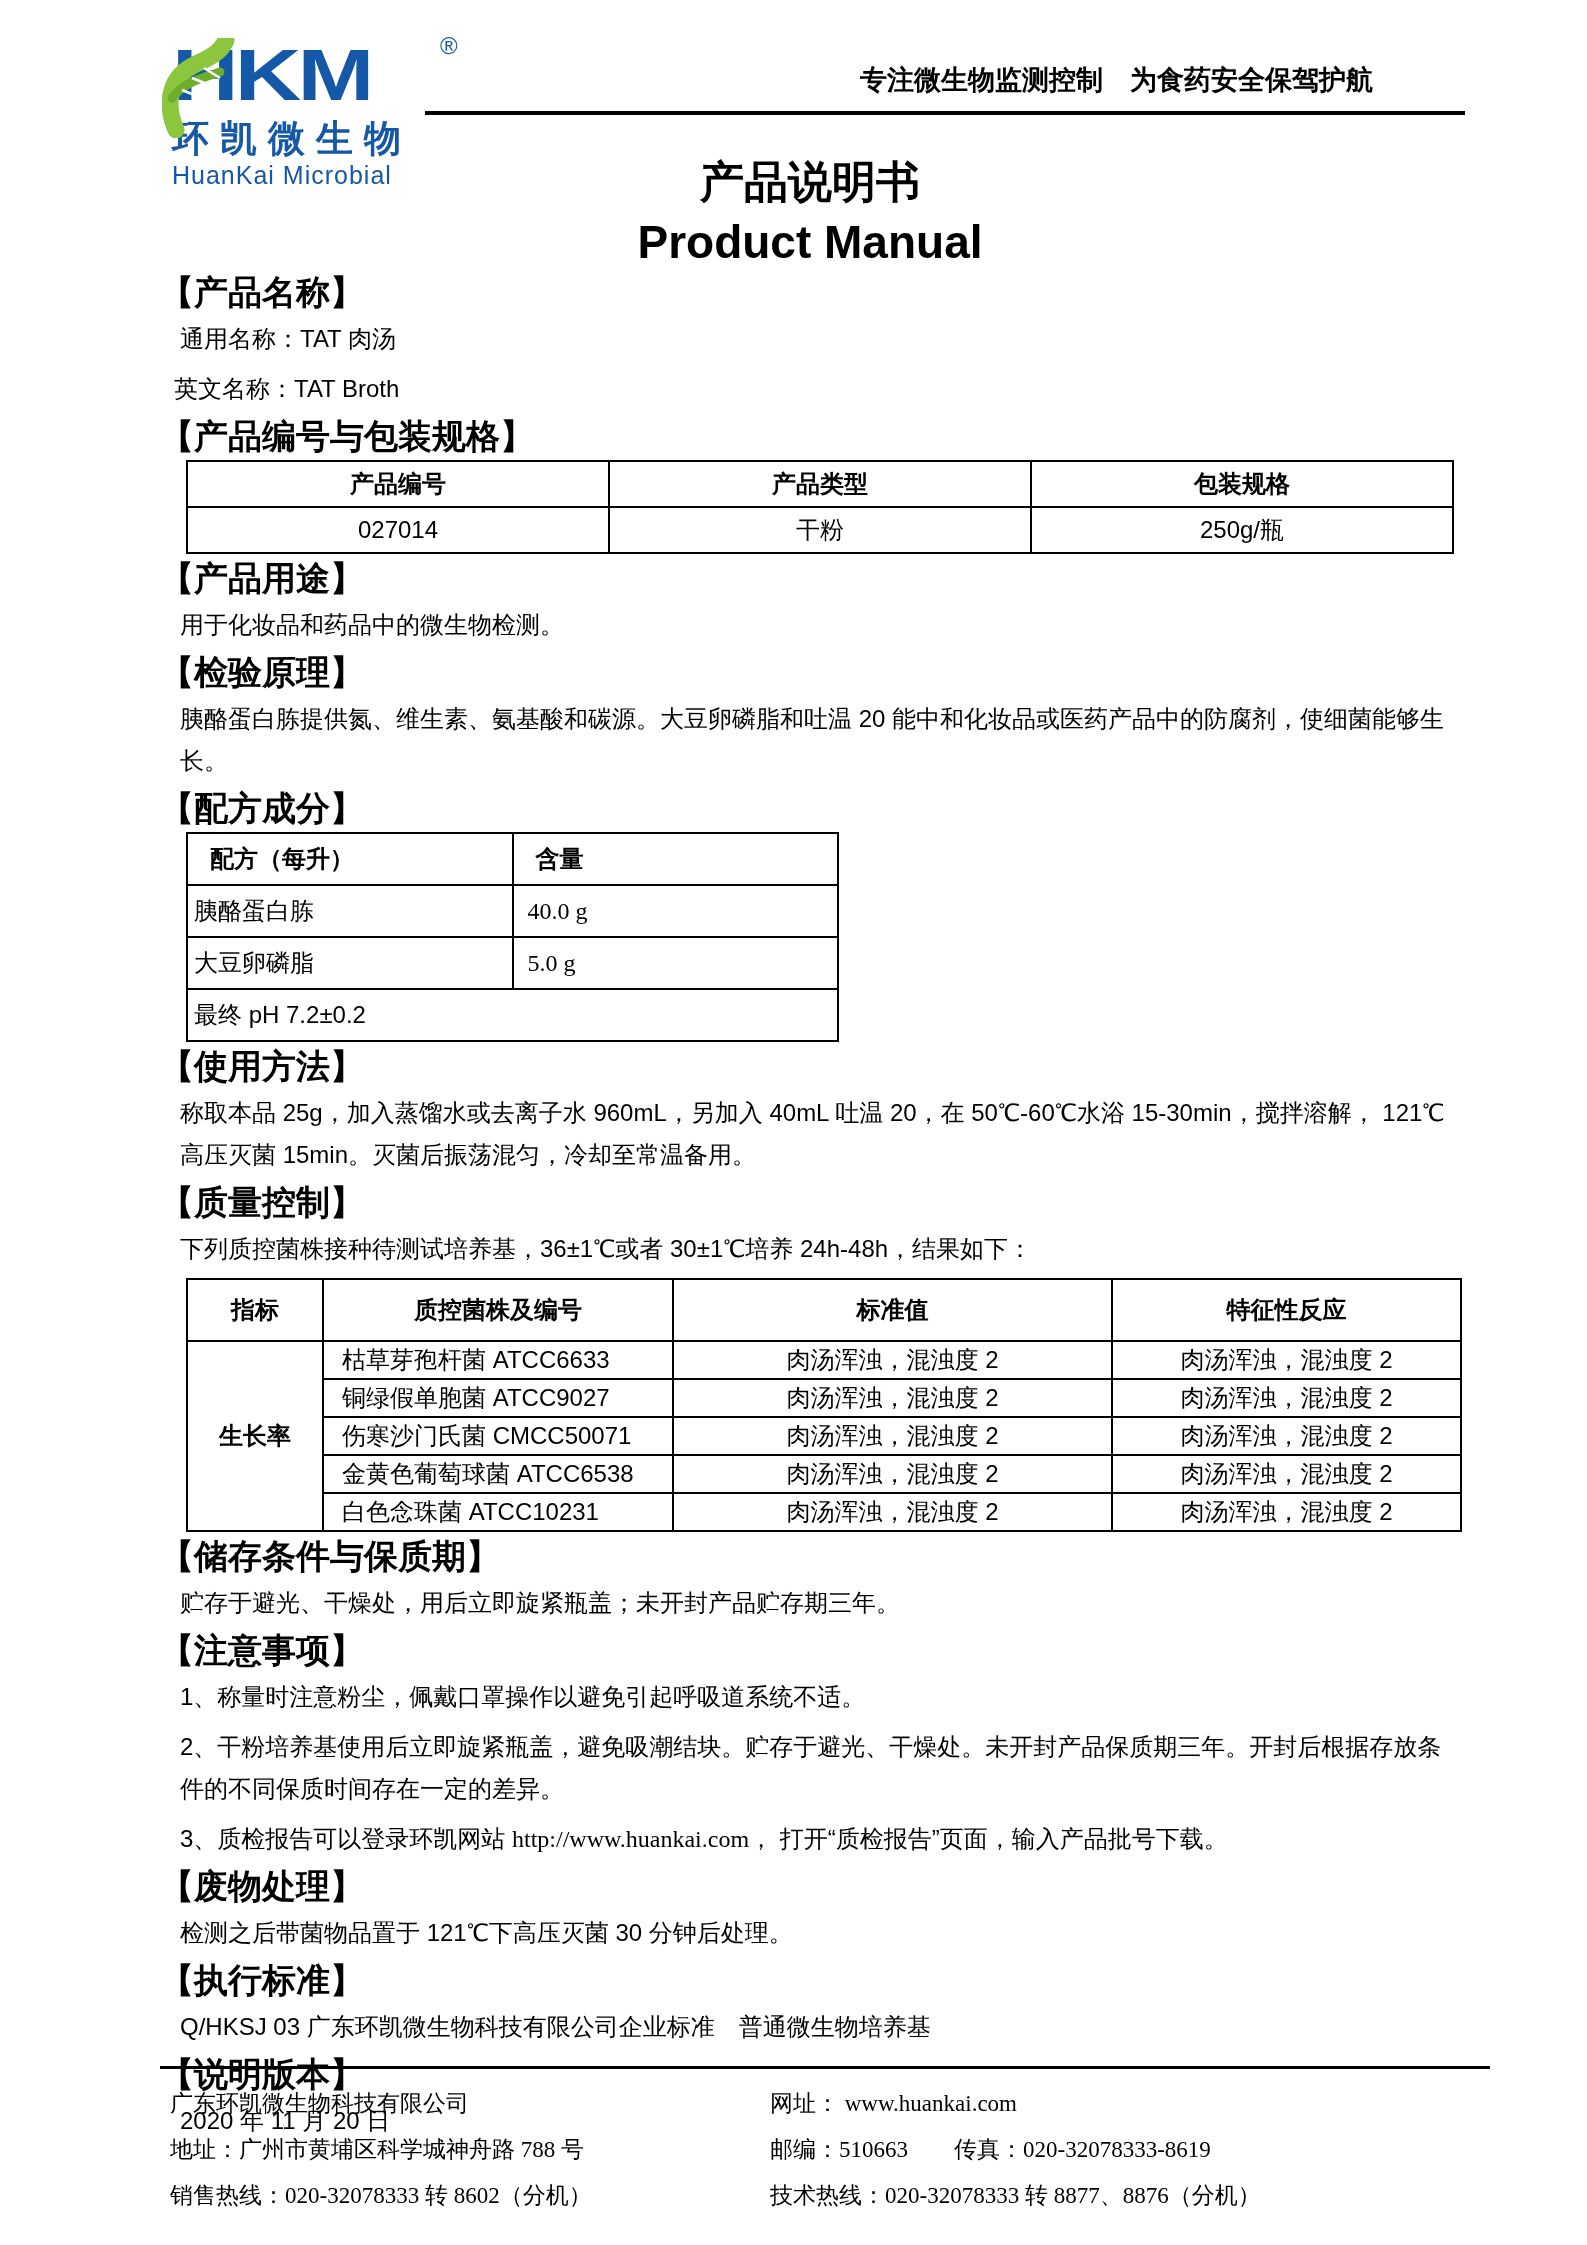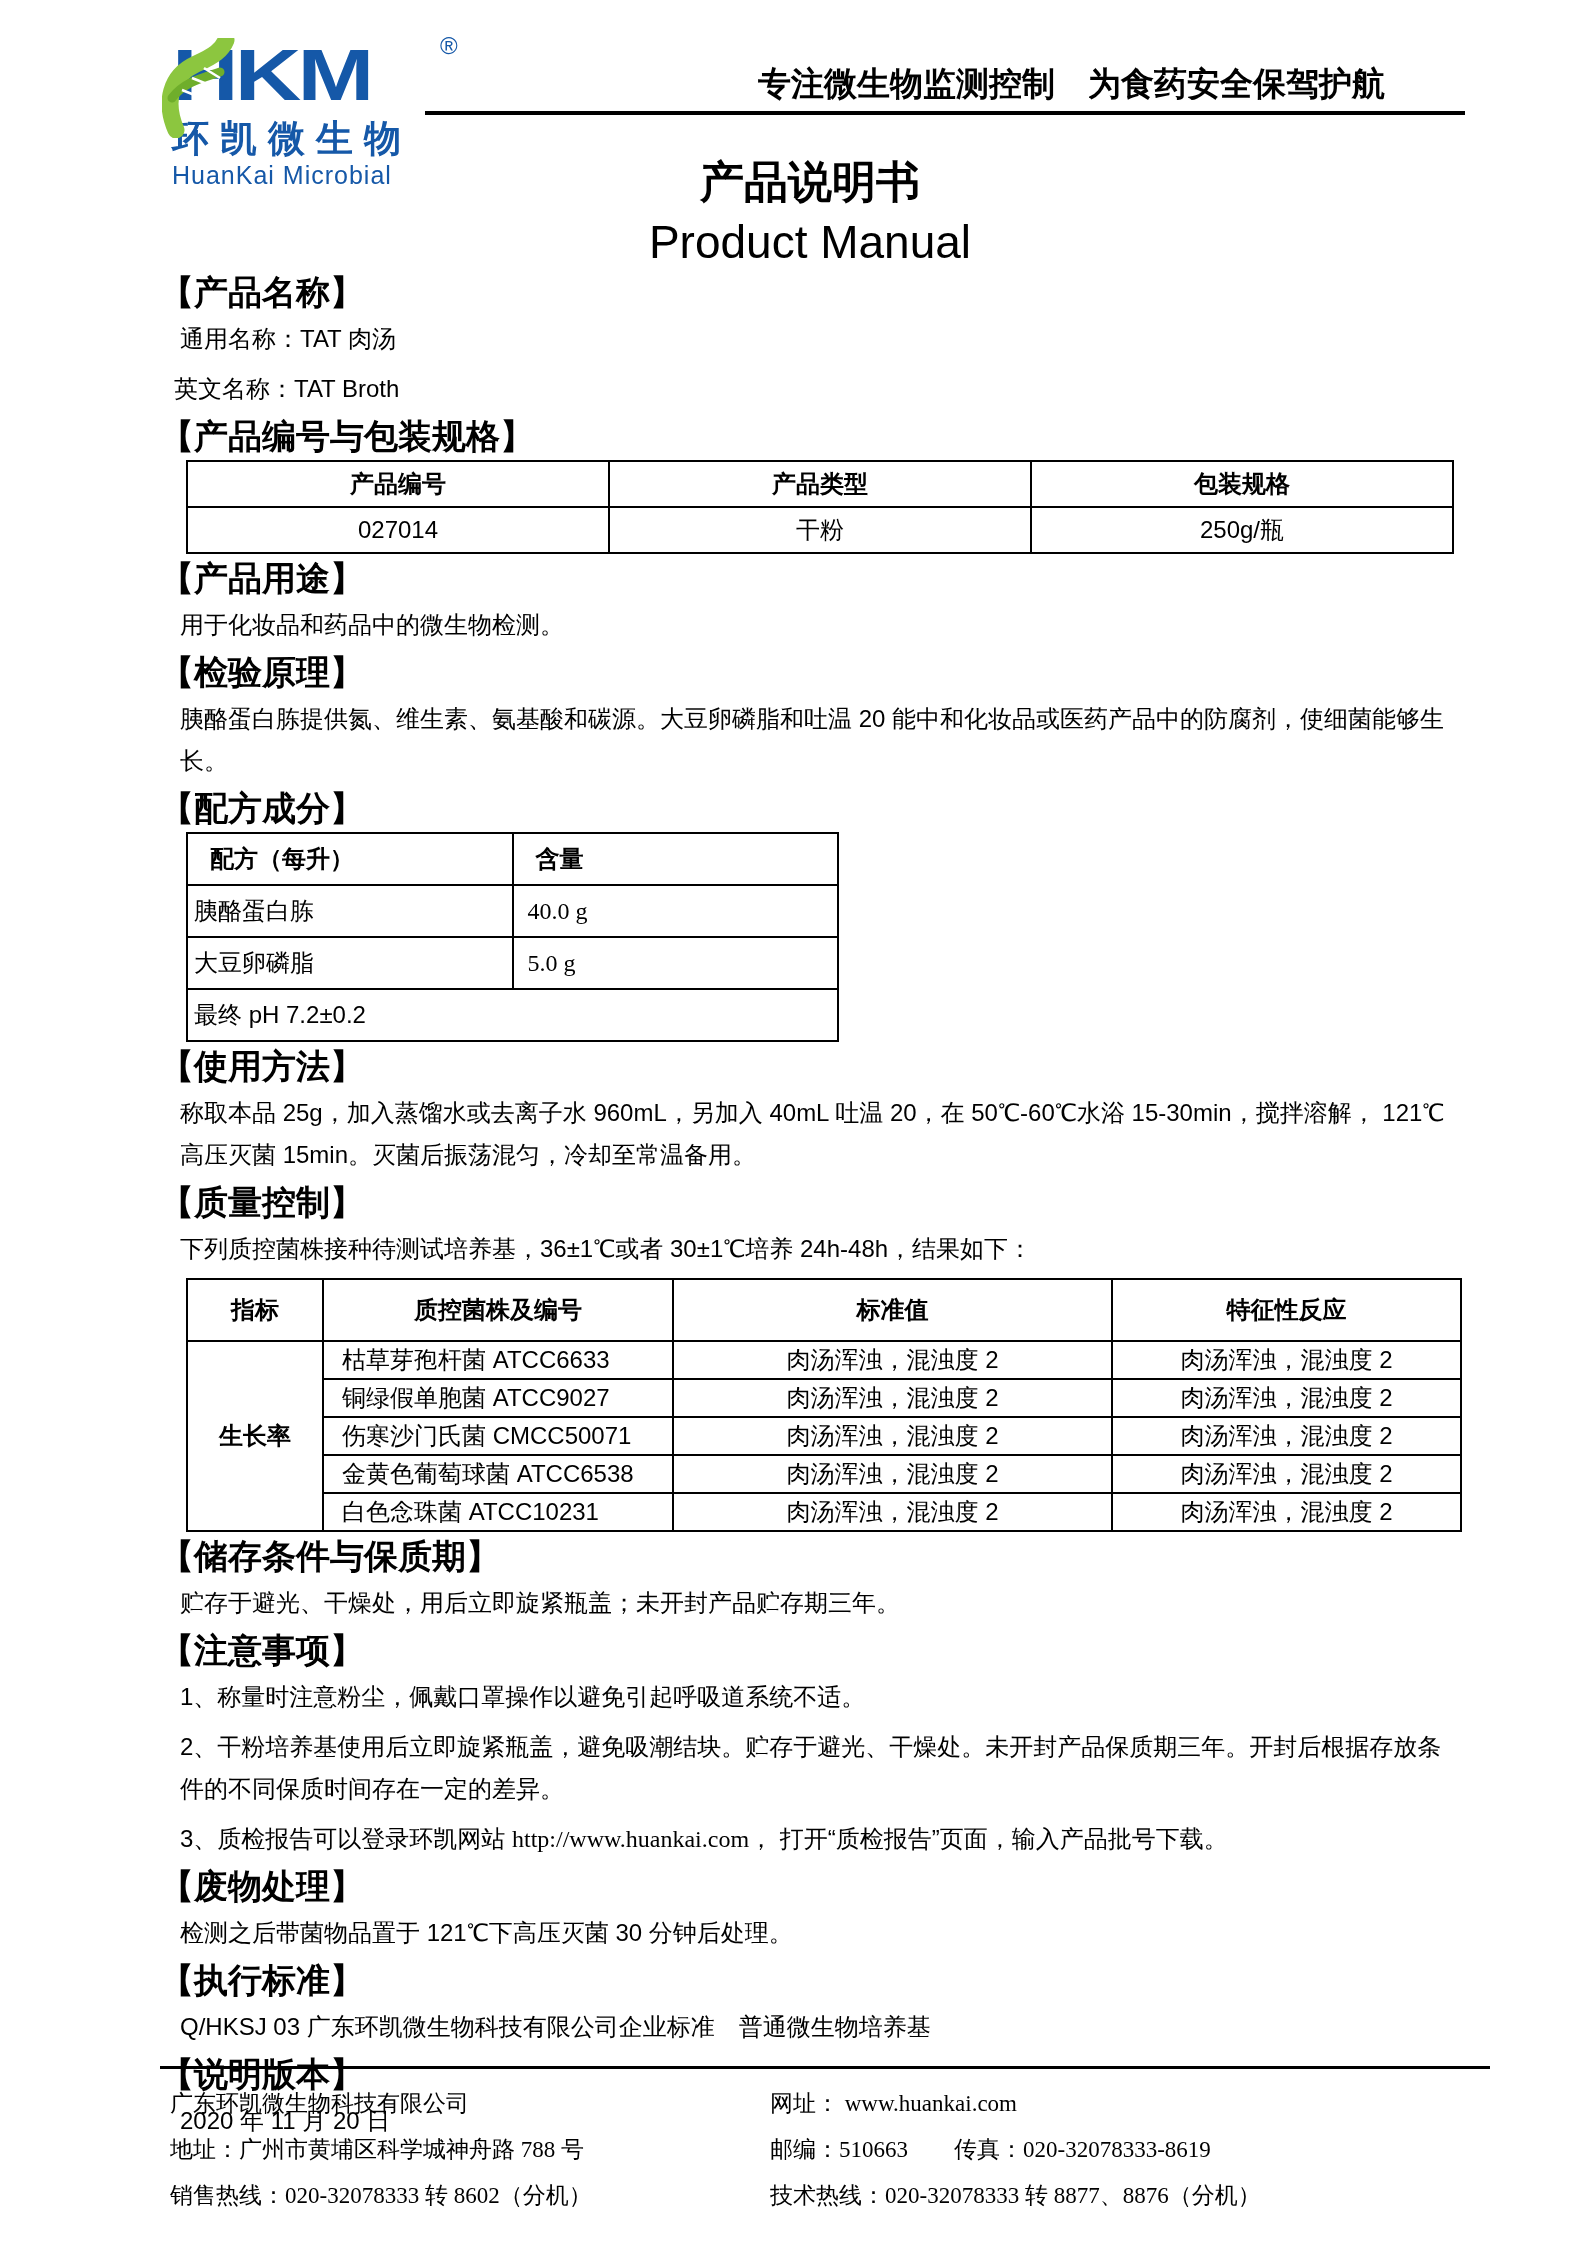--- a/index.html
+++ b/index.html
@@ -9,27 +9,27 @@
   
   .header{position:relative;height:140px;}
   .logo{position:absolute;left:172px;top:36px;width:290px;}
   .hkm-row{position:relative;height:78px;}
   .hkm-text{display:inline-block;font-size:72px;line-height:78px;font-weight:bold;
             letter-spacing:-3px;color:#1558a8;transform:scaleX(1.28);transform-origin:left center;}
   .reg-mark{position:absolute;top:-4px;left:268px;font-size:24px;color:#1558a8;font-weight:normal;}
   .ribbon{position:absolute;left:-10px;top:2px;pointer-events:none;}
   .logo-cn{margin-top:4px;font-size:37px;line-height:42px;font-weight:bold;color:#1558a8;letter-spacing:11px;white-space:nowrap;}
   .logo-en{margin-top:1px;font-size:25px;line-height:28px;color:#1558a8;letter-spacing:1px;white-space:nowrap;}
-  .tagline{position:absolute;right:202px;top:62px;font-size:33px;font-weight:bold;white-space:nowrap;}
+  .tagline{position:absolute;right:214px;top:62px;font-size:27px;font-weight:bold;white-space:nowrap;}
   .header-rule{position:absolute;left:425px;width:1040px;top:111px;height:4px;background:#000;}
 
   
   .content{padding:0 127px 0 160px;}
   .title-cn{text-align:center;font-size:44px;font-weight:bold;line-height:52px;margin:16px 0 0;}
-  .title-en{text-align:center;font-size:46px;font-weight:normal;line-height:56px;margin:6px 0 0;}
+  .title-en{text-align:center;font-size:46px;font-weight:bold;line-height:56px;margin:6px 0 0;}
   h2.sec{font-size:34px;font-weight:bold;line-height:36px;margin:4px 0 2px;}
   p.body{font-size:24px;line-height:42px;margin:8px;padding-left:12px;}
   p.body.b2{padding-left:6px;}
   .serif{font-family:"Liberation Serif", serif;}
 
   table{border-collapse:collapse;margin:6px 0 6px 26px;table-layout:fixed;}
   th,td{border:2px solid #000;font-size:24px;padding:0 6px;overflow:hidden;}
   th{font-weight:bold;}
 
   .t-product{width:1268px;padding-left:24px;}

